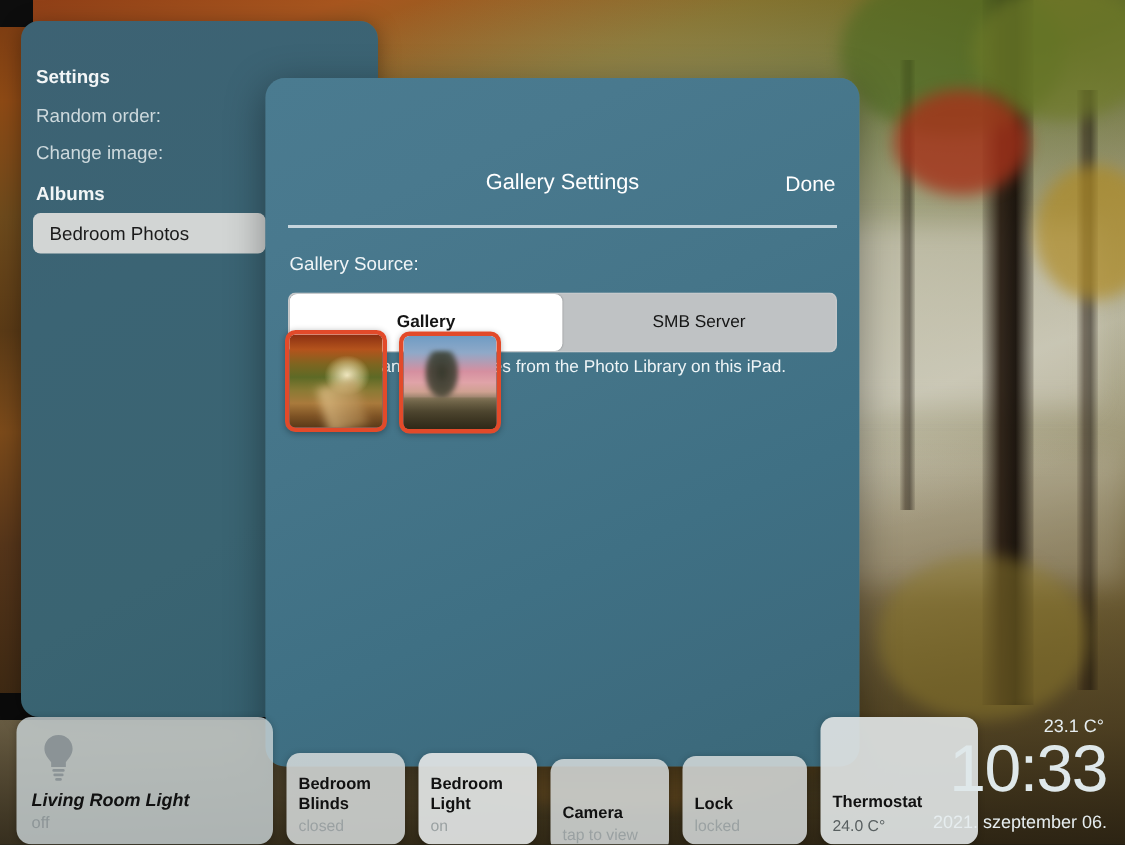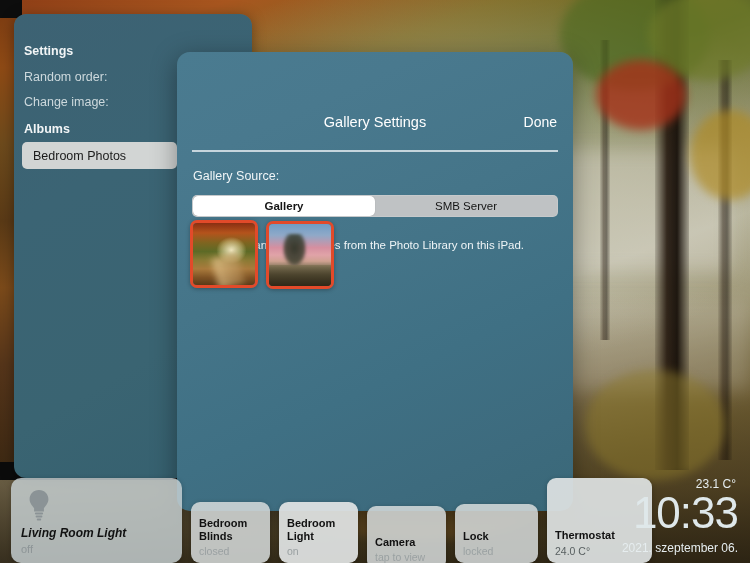--- a/index.html
+++ b/index.html
@@ -123,21 +123,21 @@
     position: absolute; left: 15px; right: 15px; top: 98px;
     height: 1.5px;
     background: rgba(233,240,243,0.78);
   }
   #gs-label {
     position: absolute; left: 16px; top: 117px;
     font-size: 12.5px; color: #f0f5f7;
   }
   #segmented {
     position: absolute; left: 15px; top: 143px;
-    width: 366px; height: 22px;
+    width: 366px; height: 40px;
     border-radius: 5px;
     background: #bfc2c4;
     display: flex;
     overflow: hidden;
     border: 1px solid rgba(255,255,255,0.12);
   }
   .seg {
     flex: 1;
     display: flex; align-items: center; justify-content: center;
     font-size: 11.5px; color: #151515;

